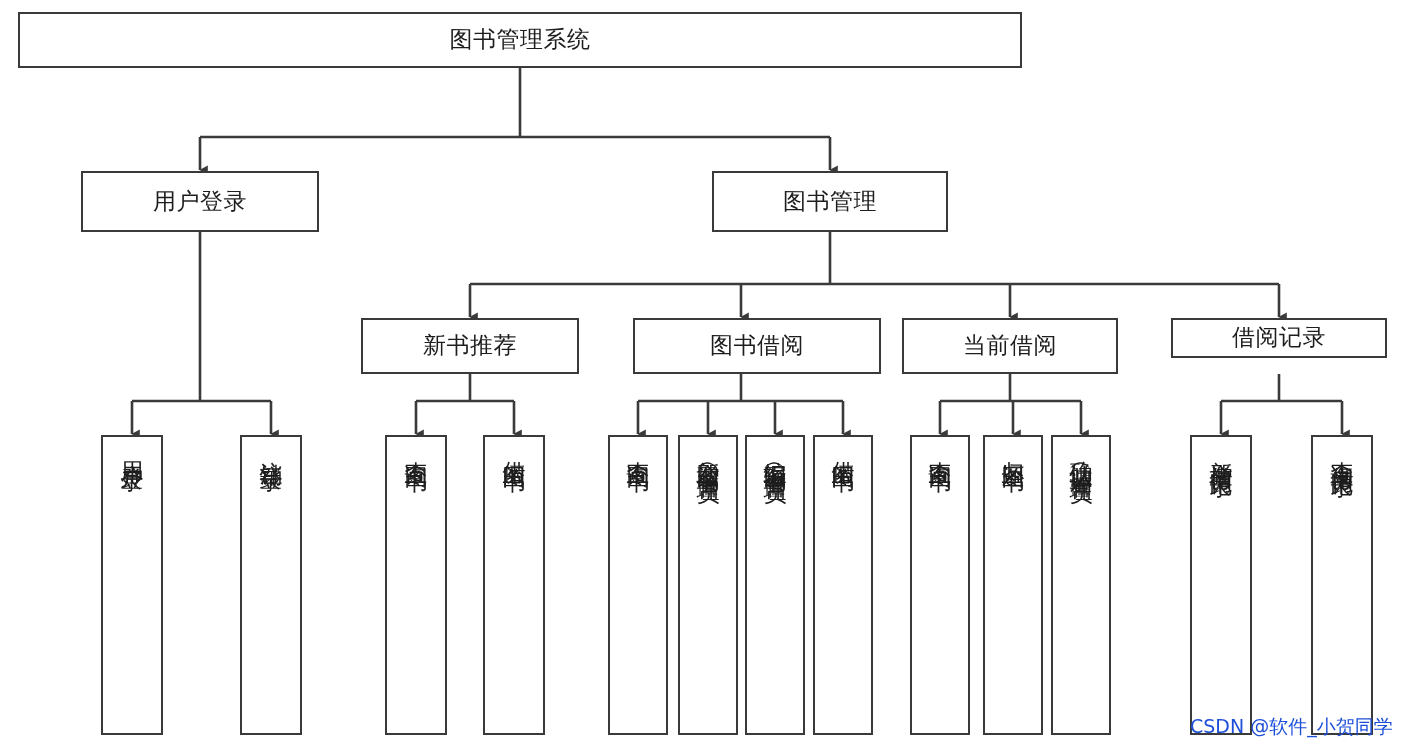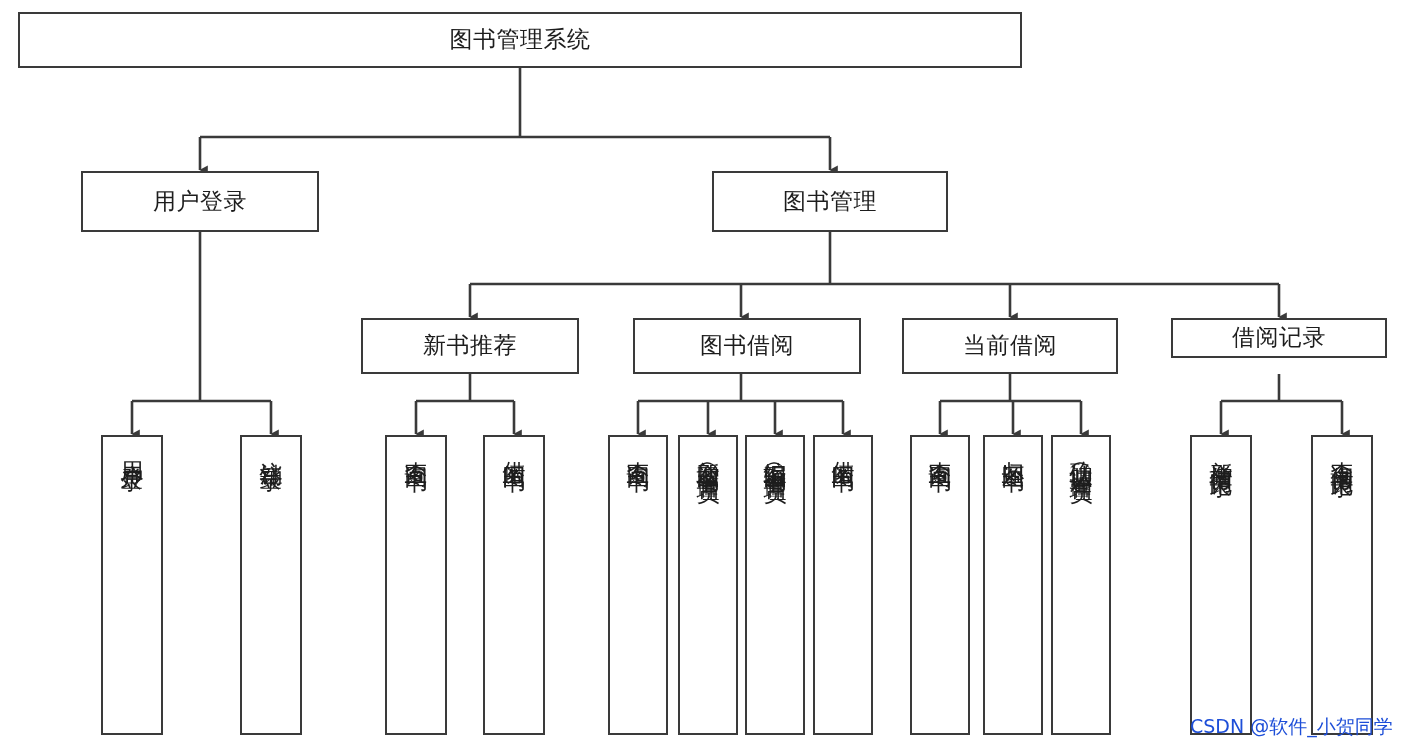--- a/index.html
+++ b/index.html
@@ -118,21 +118,21 @@
     </div>
     <div class="node horizontal" style="left: 81px; top: 171px; width: 238px; height: 61px;">
       <span class="node-label">用户登录</span>
     </div>
     <div class="node horizontal" style="left: 361px; top: 318px; width: 218px; height: 56px;">
       <span class="node-label">新书推荐</span>
     </div>
     <div class="node horizontal" style="left: 712px; top: 171px; width: 236px; height: 61px;">
       <span class="node-label">图书管理</span>
     </div>
-    <div class="node horizontal" style="left: 633px; top: 318px; width: 228px; height: 56px;">
+    <div class="node horizontal" style="left: 633px; top: 318px; width: 248px; height: 56px;">
       <span class="node-label">图书借阅</span>
     </div>
     <div class="node horizontal" style="left: 902px; top: 318px; width: 216px; height: 56px;">
       <span class="node-label">当前借阅</span>
     </div>
     <div class="node horizontal" style="left: 1171px; top: 318px; width: 216px; height: 40px;">
       <span class="node-label">借阅记录</span>
     </div>
     <div class="node vertical" style="left: 101px; top: 435px; width: 62px; height: 300px;">
       <span class="node-label">用户登录</span>

